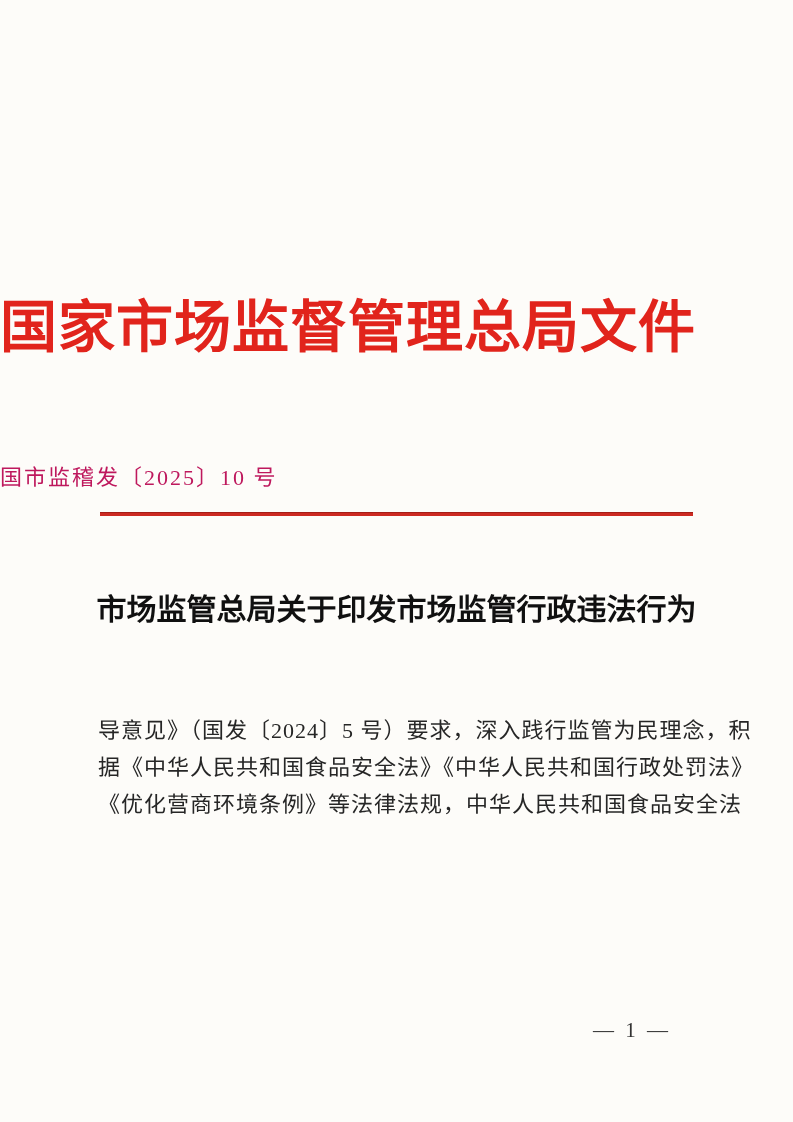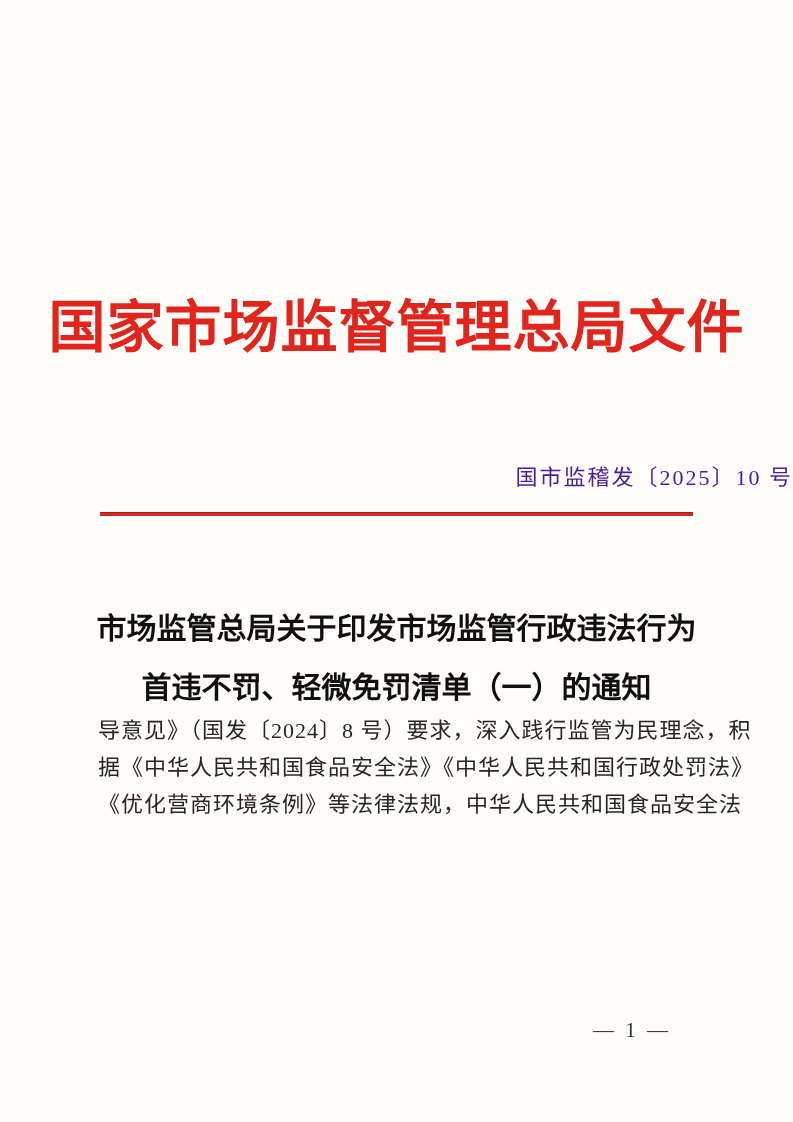--- a/index.html
+++ b/index.html
@@ -23,38 +23,37 @@
     width: 793px;
     height: 1122px;
     background: var(--paper);
     color: var(--ink);
   }
   .org-title {
     position: absolute;
     top: 296px;
     left: 0;
     width: 100%;
-    text-align: center;
     font-size: 57px;
     line-height: 64px;
     font-weight: bold;
     letter-spacing: 1px;
     color: var(--title-red);
     white-space: nowrap;
   }
   .doc-number {
     position: absolute;
     top: 463px;
     left: 0;
     width: 100%;
-    text-align: right;
+    text-align: left;
     font-size: 22px;
     line-height: 30px;
     letter-spacing: 2px;
-    color: #4c1d95;
+    color: #be185d;
     white-space: nowrap;
   }
   .divider {
     position: absolute;
     top: 512px;
     left: 100px;
     width: 593px;
     height: 4px;
     background: var(--divider-red);
     border-top: 1px solid #a51d17;
@@ -66,21 +65,20 @@
     width: 100%;
     text-align: center;
     font-size: 30px;
     line-height: 40px;
     font-weight: bold;
     color: #101010;
   }
   .notice-title .title-line {
     display: block;
     white-space: nowrap;
-    margin-top: 19px;
   }
   .body-text {
     position: absolute;
     top: 712px;
     left: 98px;
     width: 600px;
     font-size: 22px;
     line-height: 37px;
     color: var(--body-ink);
   }
@@ -110,24 +108,23 @@
 <div class="page">
 
   <h1 class="org-title">国家市场监督管理总局文件</h1>
 
   <div class="doc-number">国市监稽发〔2025〕10 号</div>
 
   <div class="divider"></div>
 
   <h2 class="notice-title">
     <span class="title-line">市场监管总局关于印发市场监管行政违法行为</span>
-    <span class="title-line">首违不罚、轻微免罚清单（一）的通知</span>
   </h2>
 
   <div class="body-text">
-    <div class="body-line">导意见》（国发〔2024〕8 号）要求，深入践行监管为民理念，积</div>
+    <div class="body-line">导意见》（国发〔2024〕5 号）要求，深入践行监管为民理念，积</div>
     <div class="body-line">据《中华人民共和国食品安全法》《中华人民共和国行政处罚法》</div>
     <div class="body-line">《优化营商环境条例》等法律法规，中华人民共和国食品安全法</div>
   </div>
 
   <div class="page-number">— 1 —</div>
 
 </div>
 
 </body></html>

